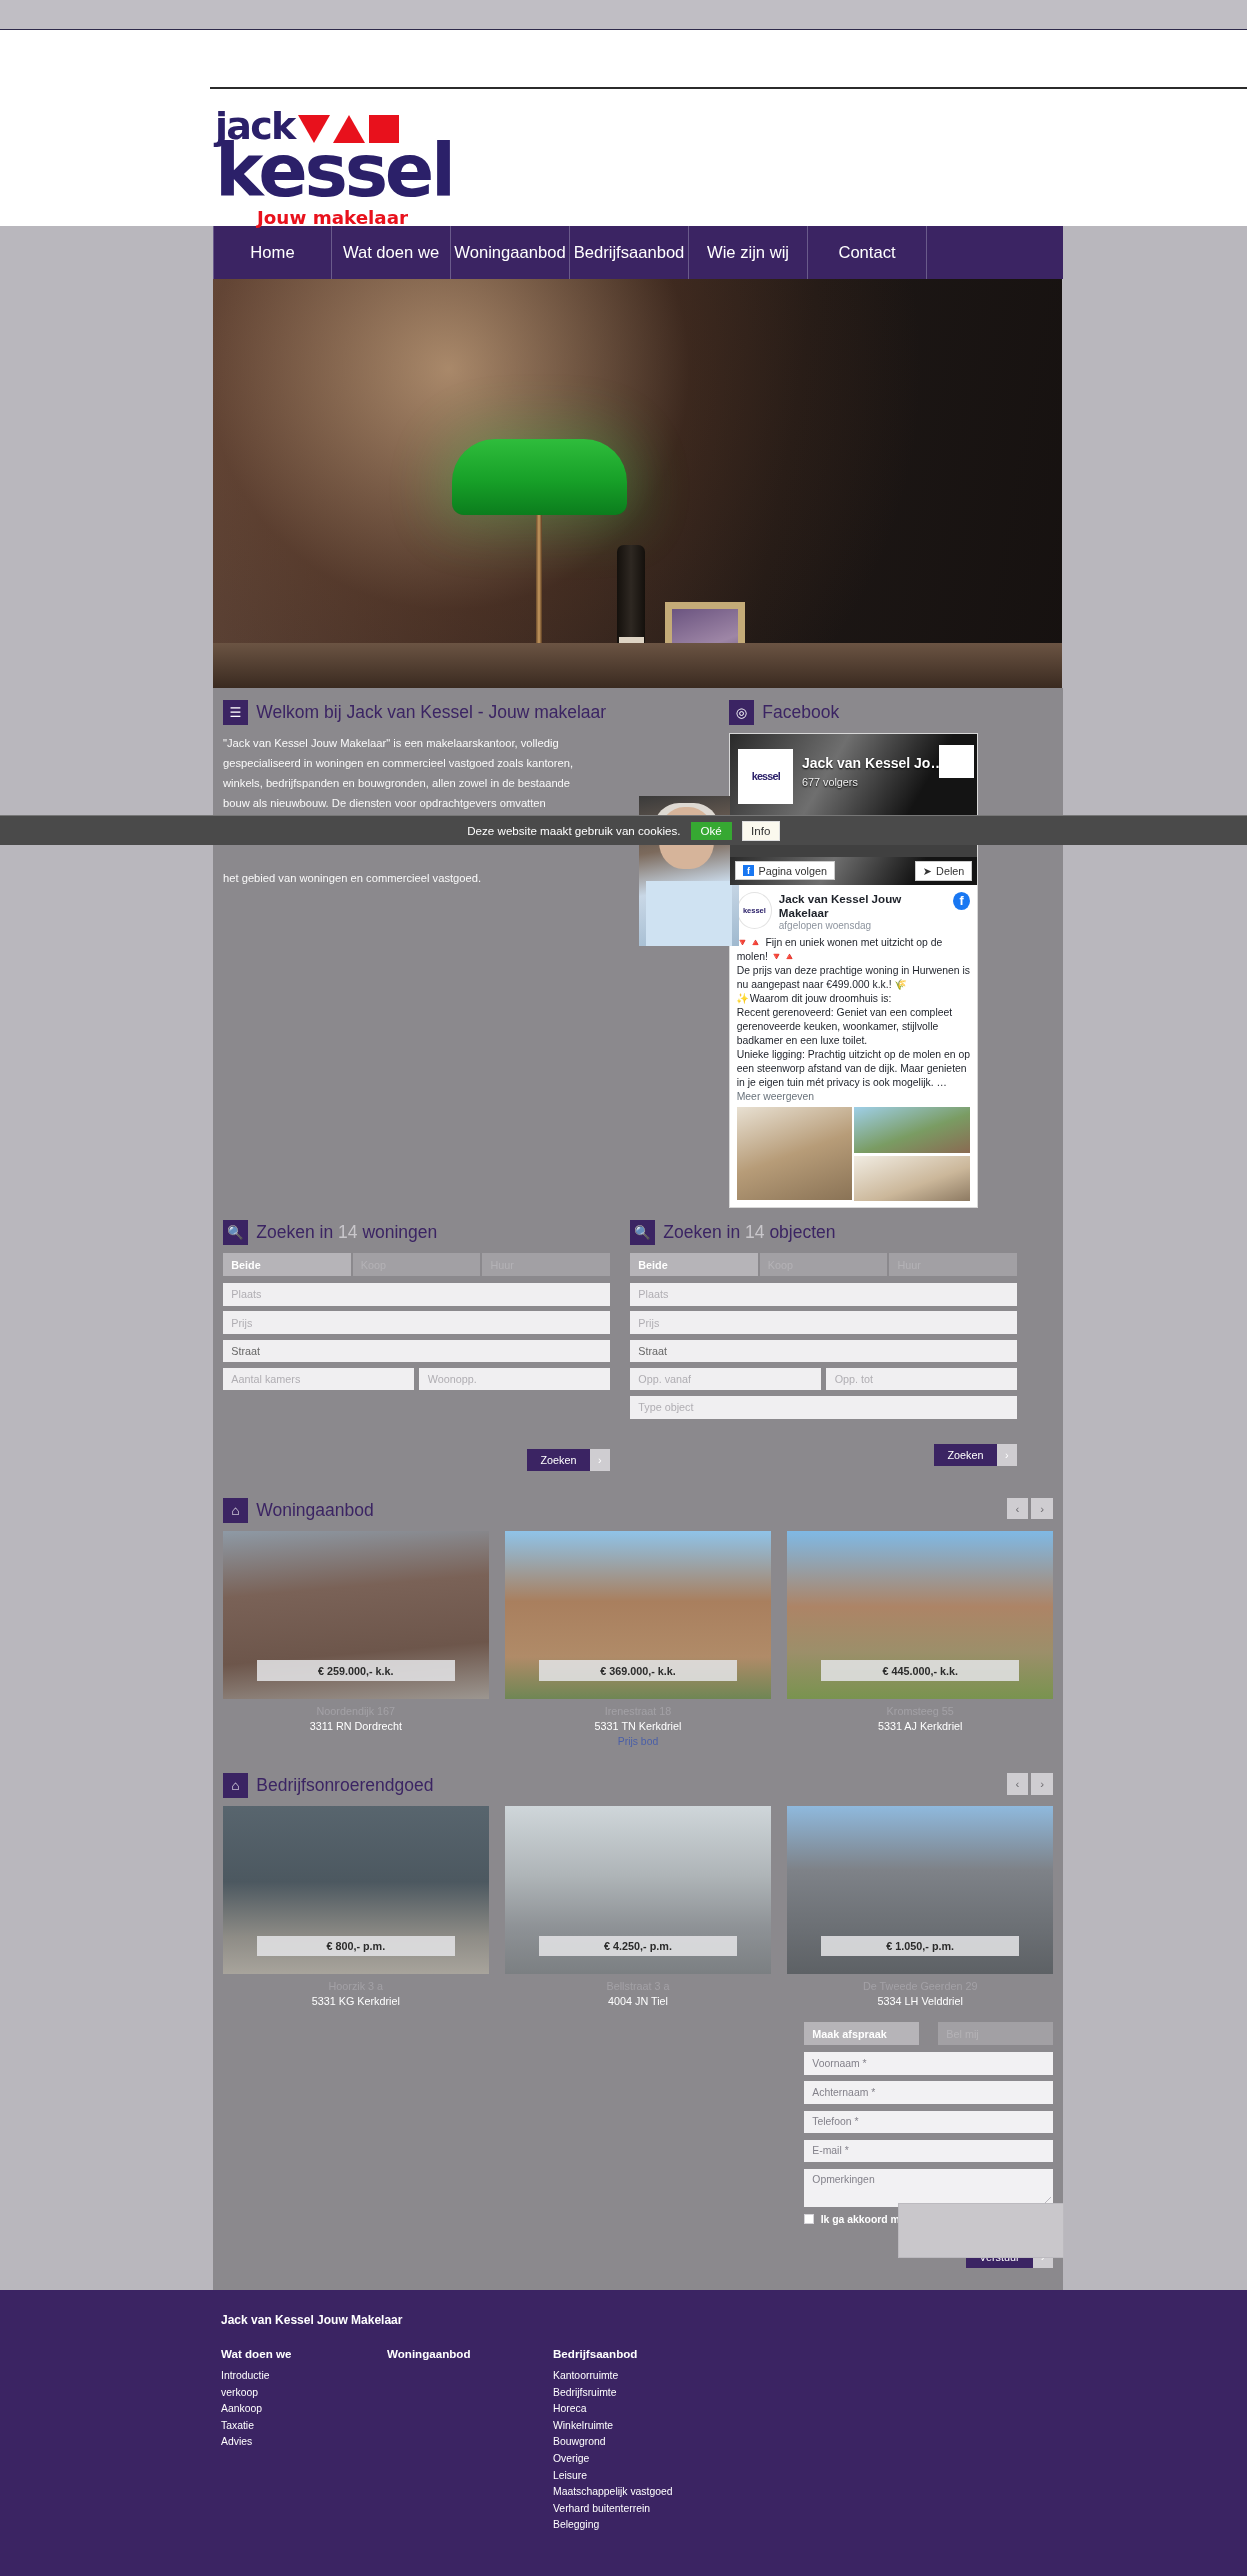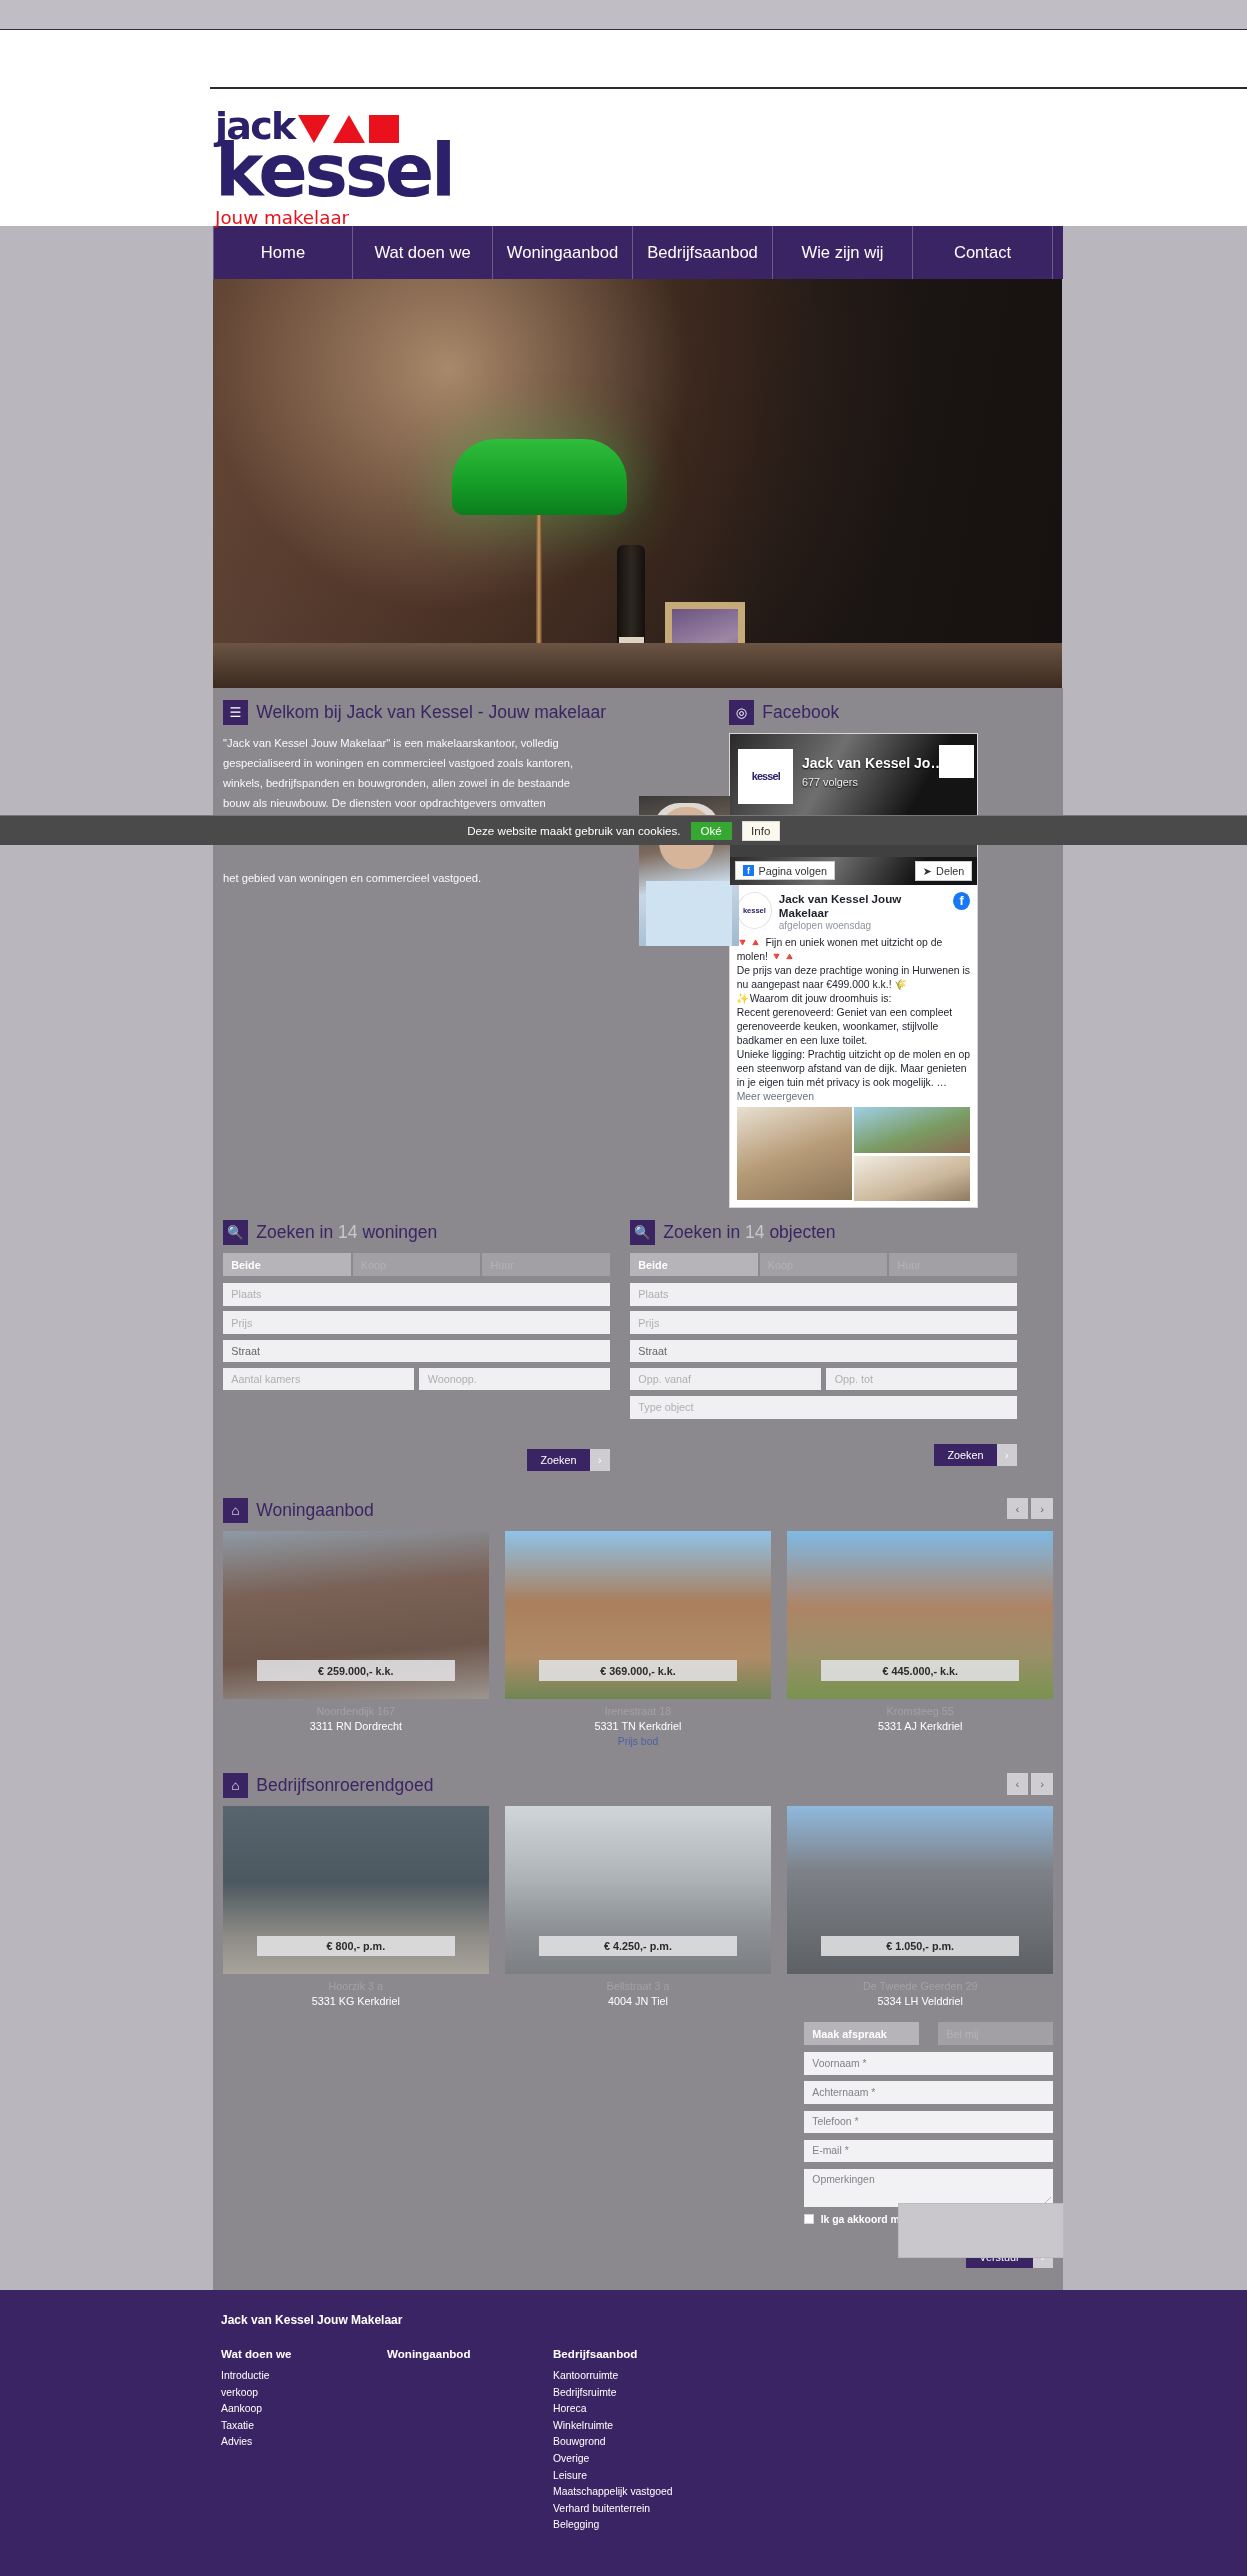--- a/index.html
+++ b/index.html
@@ -28,29 +28,29 @@
   .tri-down { width:0;height:0;border-left:16px solid transparent;border-right:16px solid transparent;border-top:28px solid #e8111c; }
   .tri-up   { width:0;height:0;border-left:16px solid transparent;border-right:16px solid transparent;border-bottom:28px solid #e8111c; }
   .sq-red   { width:30px;height:28px;background:#e8111c; }
   .logo-kessel {
     font-family:"DejaVu Sans", sans-serif;
     font-weight:bold; font-size:73px; letter-spacing:-3.3px;
     color:#2b2069; line-height:0.85; margin-top:-3.3px;
   }
   .logo-tag {
     font-family:"DejaVu Sans", sans-serif;
-    font-weight:normal; font-size:18.3px; color:#e8111c; letter-spacing:0px;
-    margin-top:5px; 
+    font-weight:bold; font-size:18.3px; color:#e8111c; letter-spacing:0px;
+    margin-top:5px; margin-left:42px;
   }
 
   
   .navwrap { background:#b9b7bd; height:53px; }
   .nav { margin-left:213px; width:850px; height:53px; background:#3b2463; display:flex; }
   .nav a {
-    flex:0 0 auto; width:140px; height:53px; display:flex;
+    flex:0 0 auto; width:119px; height:53px; display:flex;
     align-items:center; justify-content:center;
     color:#ffffff; text-decoration:none; font-size:16.6px;
     border-right:0.8px solid #6a5b8b;
   }
   .nav a:first-child { border-left:0.8px solid #6a5b8b; }
   .nav a.last { border-right:0.8px solid #6a5b8b; }
 
   
   .hero { height:409px; width:1247px; position:relative; overflow:hidden; background:#1a1412; }
   .hero-inner {

